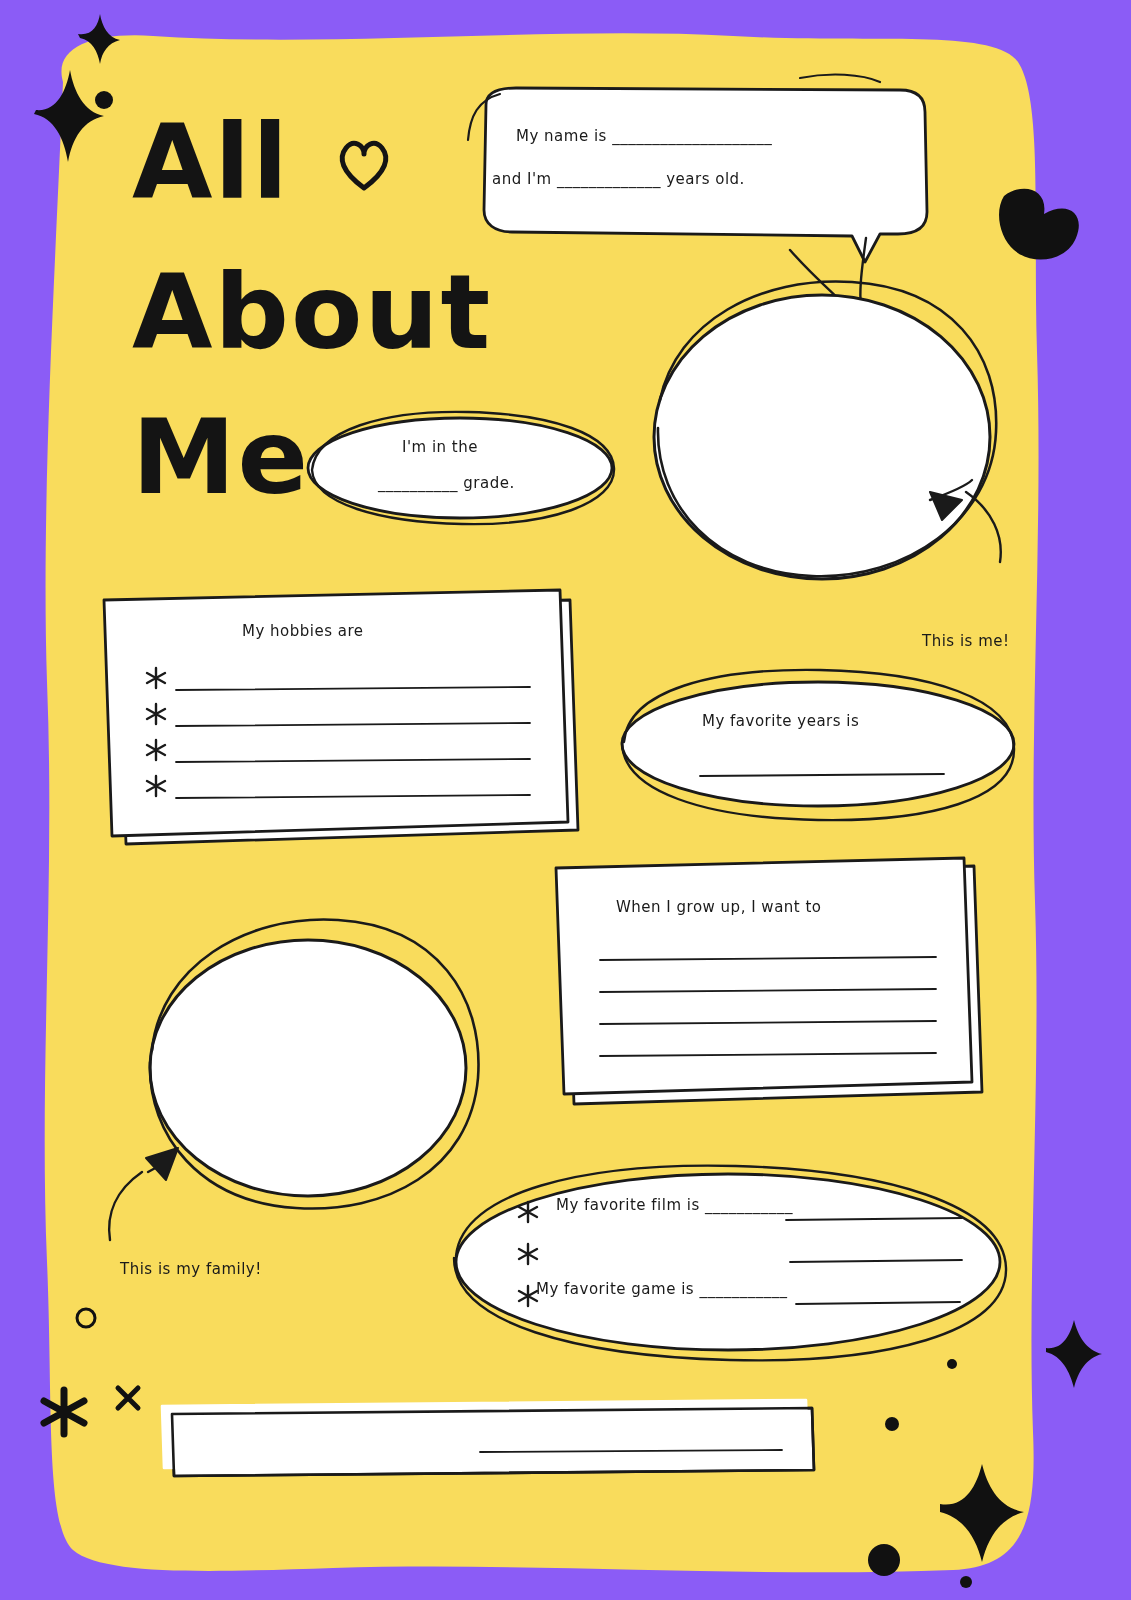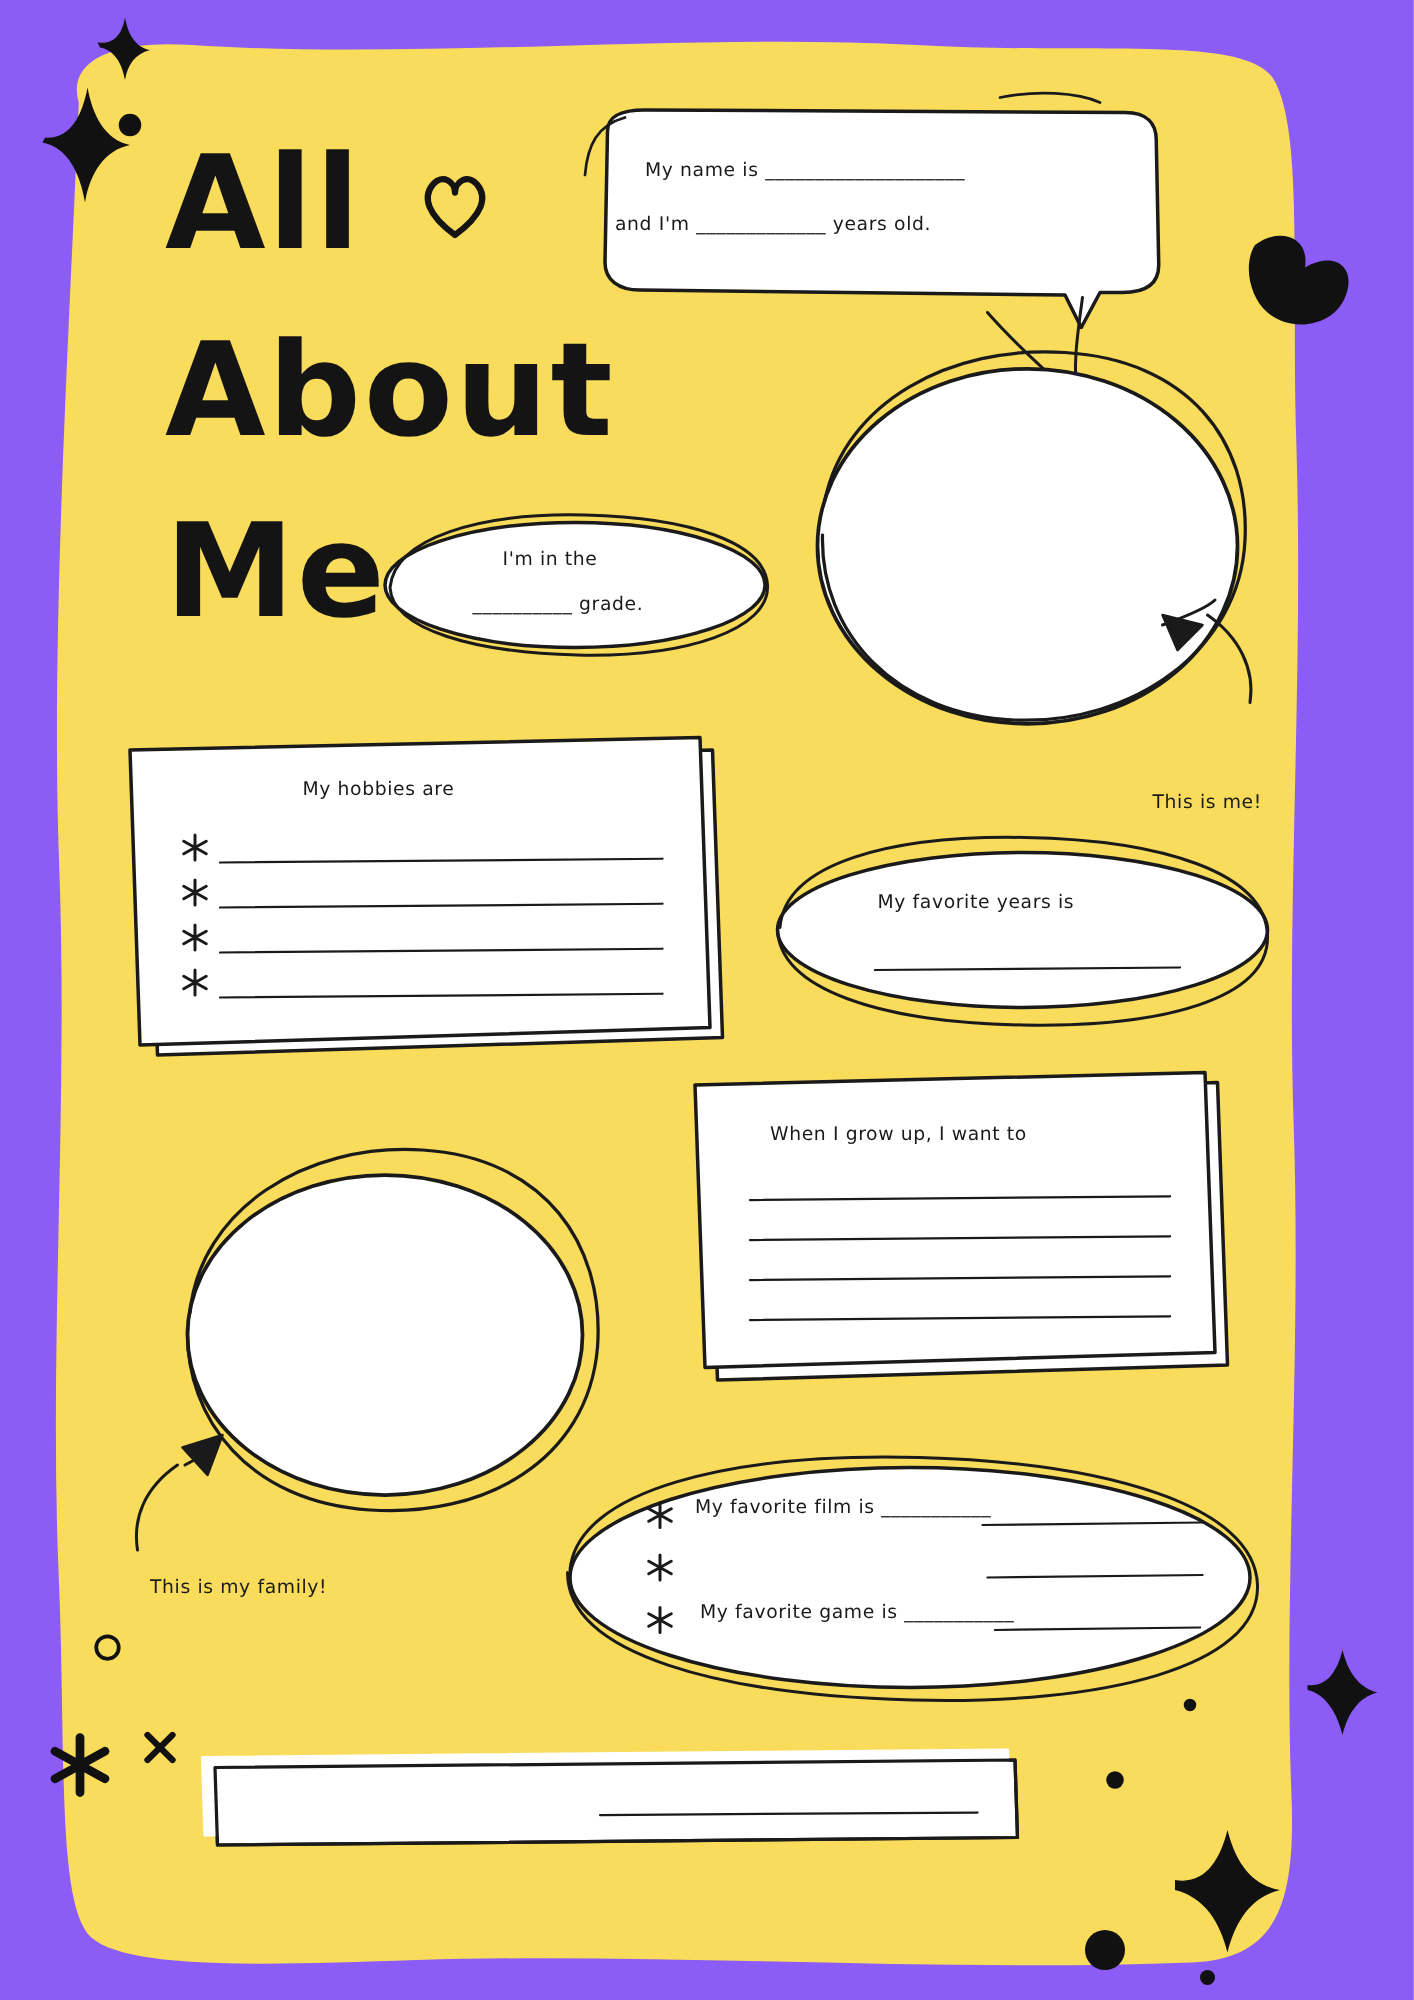--- a/index.html
+++ b/index.html
@@ -225,16 +225,16 @@
 
   <div class="txt lbl" style="left:242px; top:622px;">My hobbies are</div>
 
   <div class="txt lbl" style="left:702px; top:712px;">My favorite years is</div>
 
   <div class="txt lbl" style="left:616px; top:898px;">When I grow up, I want to</div>
 
   <div class="txt lbl" style="left:120px; top:1260px;">This is my family!</div>
 
   <div class="txt lbl" style="left:556px; top:1196px;">My favorite film is ___________</div>
-  <div class="txt lbl" style="left:560px; top:1280px;">My favorite game is ___________</div>
+  <div class="txt lbl" style="left:536px; top:1280px;">My favorite game is ___________</div>
 
 
 </div>
 
 </body></html>

